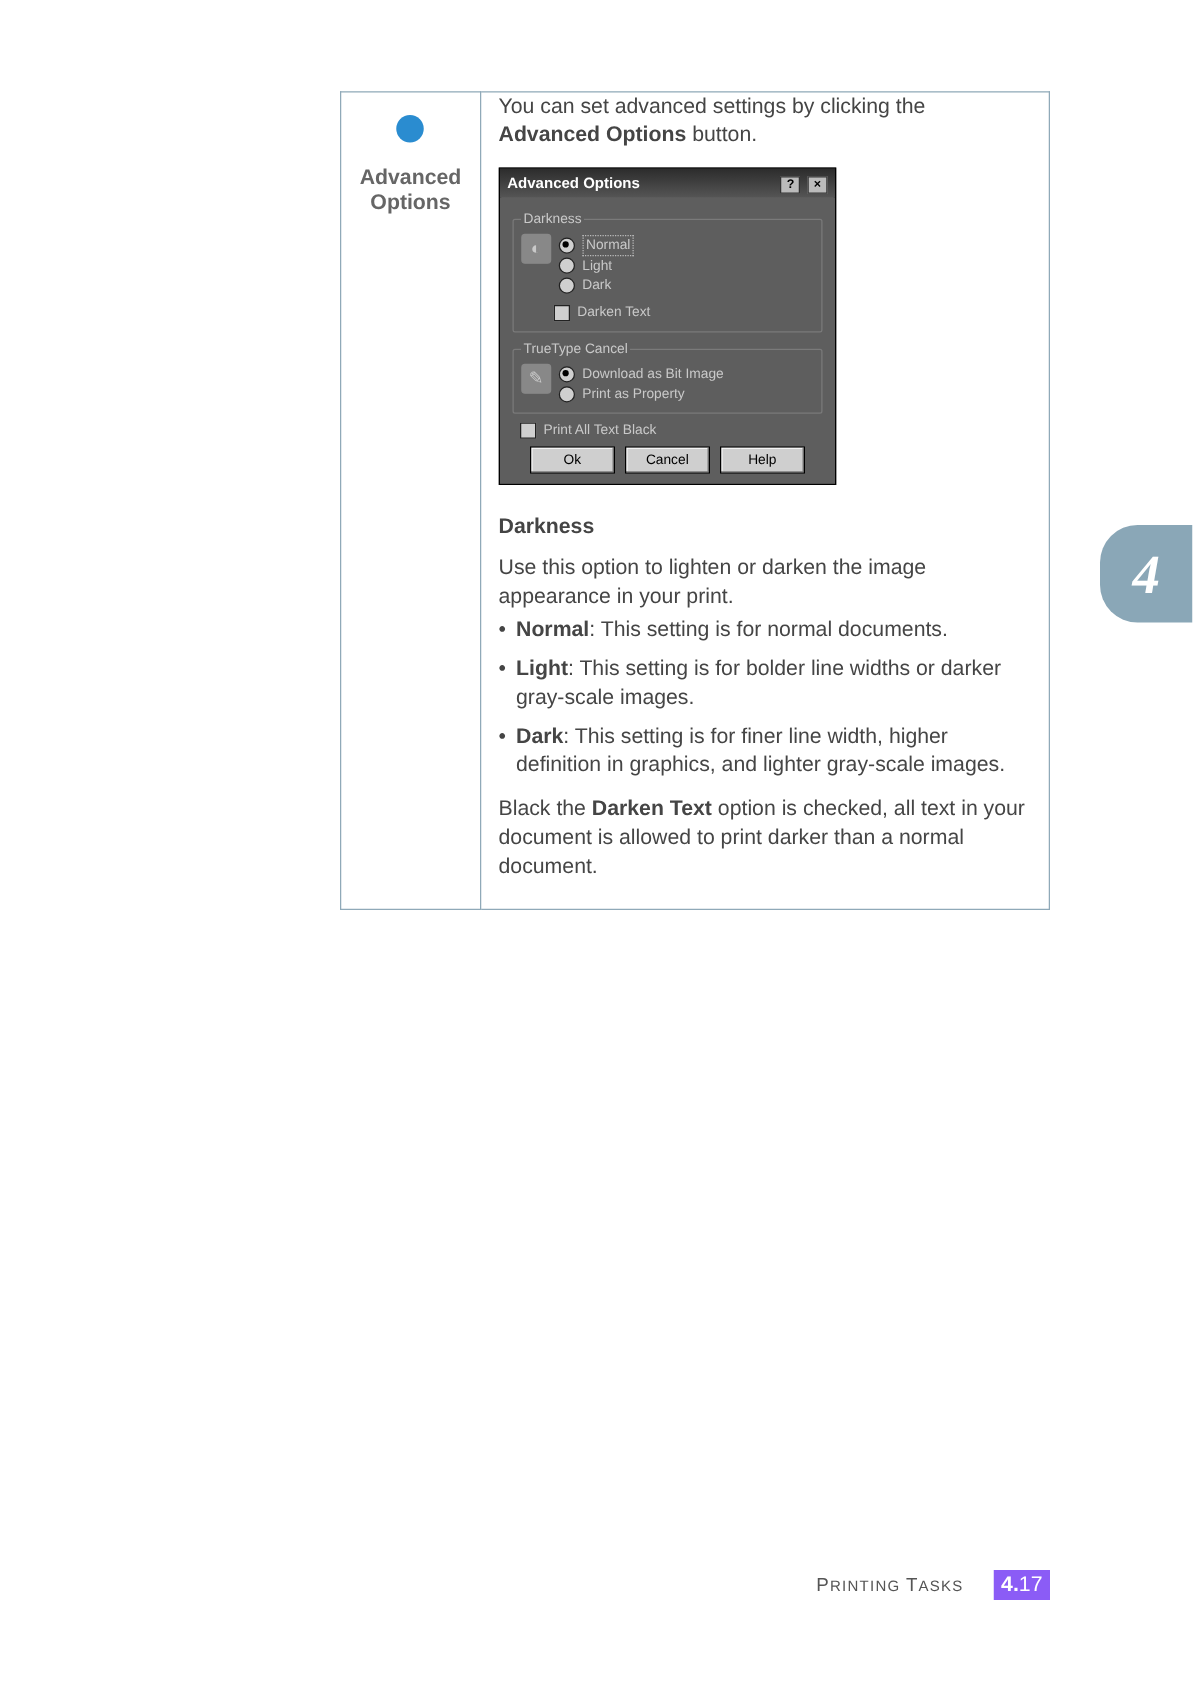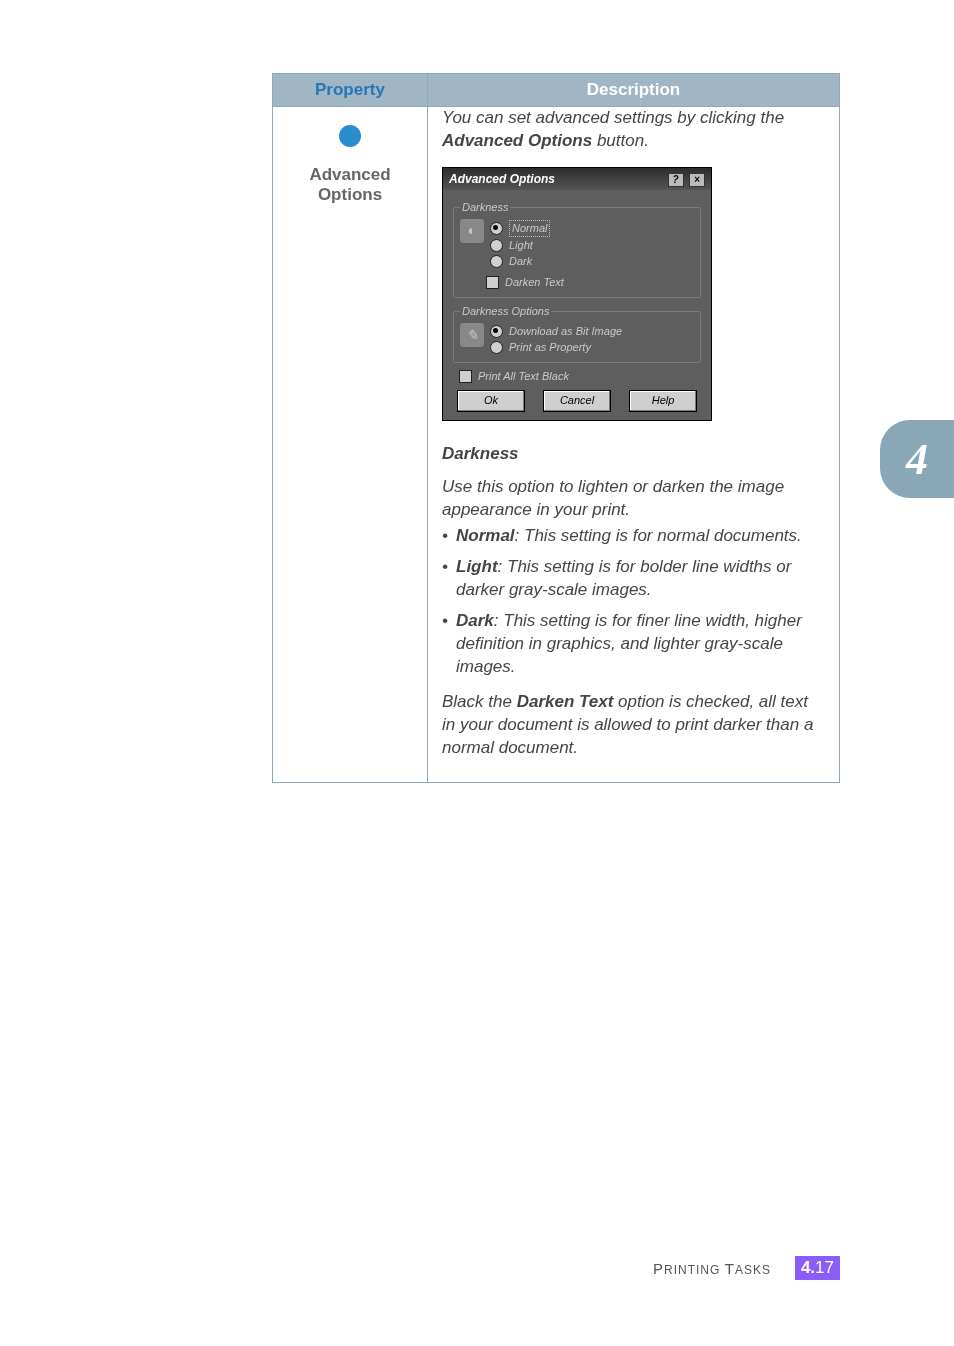--- a/index.html
+++ b/index.html
@@ -44,21 +44,20 @@
     width: 22px; height: 22px;
     background: #2a8cd0;
     border-radius: 50%;
     margin: 4px auto 18px;
   }
   .desc-cell {
     padding: 0 14px 22px 14px;
     font-size: 17px;
     line-height: 1.35;
     color: #454545;
-    font-style: italic;
   }
   .desc-cell b { font-weight: bold; color: #454545; }
 
   
   .ao-dialog {
     width: 268px;
     border: 1px solid #000;
     margin: 14px 0 22px 0;
     font-family: Tahoma, Arial, sans-serif;
     font-size: 11px;
@@ -118,21 +117,21 @@
     flex-shrink:0;
   }
   .ao-radio { border-radius: 50%; }
   .ao-radio.sel::after {
     content: ""; position: absolute; left: 2px; top: 2px;
     width: 5px; height: 5px; background: #000; border-radius: 50%;
   }
   .ao-label { color: #c9c9c9; }
   .ao-dotted { border: 1px dotted #bbb; padding: 0 2px; }
   .ao-check-row { display: flex; align-items: center; gap: 6px; margin: 6px 0 4px 6px; }
-  .ao-buttons { display: flex; justify-content: center; gap: 18px; margin-top: 6px; }
+  .ao-buttons { display: flex; justify-content: center; gap: 8px; margin-top: 6px; }
   .ao-btn {
     width: 66px; height: 20px;
     background: #cfcfcf;
     border: 1px solid #000;
     color: #000;
     font-size: 11px;
     display: flex; align-items: center; justify-content: center;
     box-shadow: inset -1px -1px 0 #7a7a7a, inset 1px 1px 0 #fff;
   }
 
@@ -175,24 +174,20 @@
     letter-spacing: 0;
   }
   .footer-badge b { color: #fff; }
   .footer .small { font-variant: small-caps; }
 </style>
 </head>
 <body>
 
 <table class="content-table">
   <tbody>
-      <tr>
-    <th class="prop-head">Property</th>
-    <th class="desc-head">Description</th>
-  </tr>
   <tr>
     <td class="prop-cell">
       <div class="bullet-dot"></div>
       <div>Advanced Options</div>
     </td>
     <td class="desc-cell">
       <div>
         <span>You can set advanced settings by clicking the </span><b>Advanced Options</b><span> button.</span>
       </div>
 
@@ -224,21 +219,21 @@
                     </div>
               </div>
             </div>
             <div class="ao-row indent" style="margin-top:6px;">
                   <span class="ao-check"></span>
                   <span class="ao-label">Darken Text</span>
                 </div>
           </fieldset>
 
           <fieldset class="ao-group">
-            <legend>Darkness Options</legend>
+            <legend>TrueType Cancel</legend>
             <div style="display:flex; gap:6px; align-items:flex-start;">
               <div class="ao-icon">✎</div>
               <div style="flex:1;">
                 <div class="ao-row">
                       <span class="ao-radio sel"></span>
                       <span class="ao-label">Download as Bit Image</span>
                     </div>
                 <div class="ao-row">
                       <span class="ao-radio"></span>
                       <span class="ao-label">Print as Property</span>

